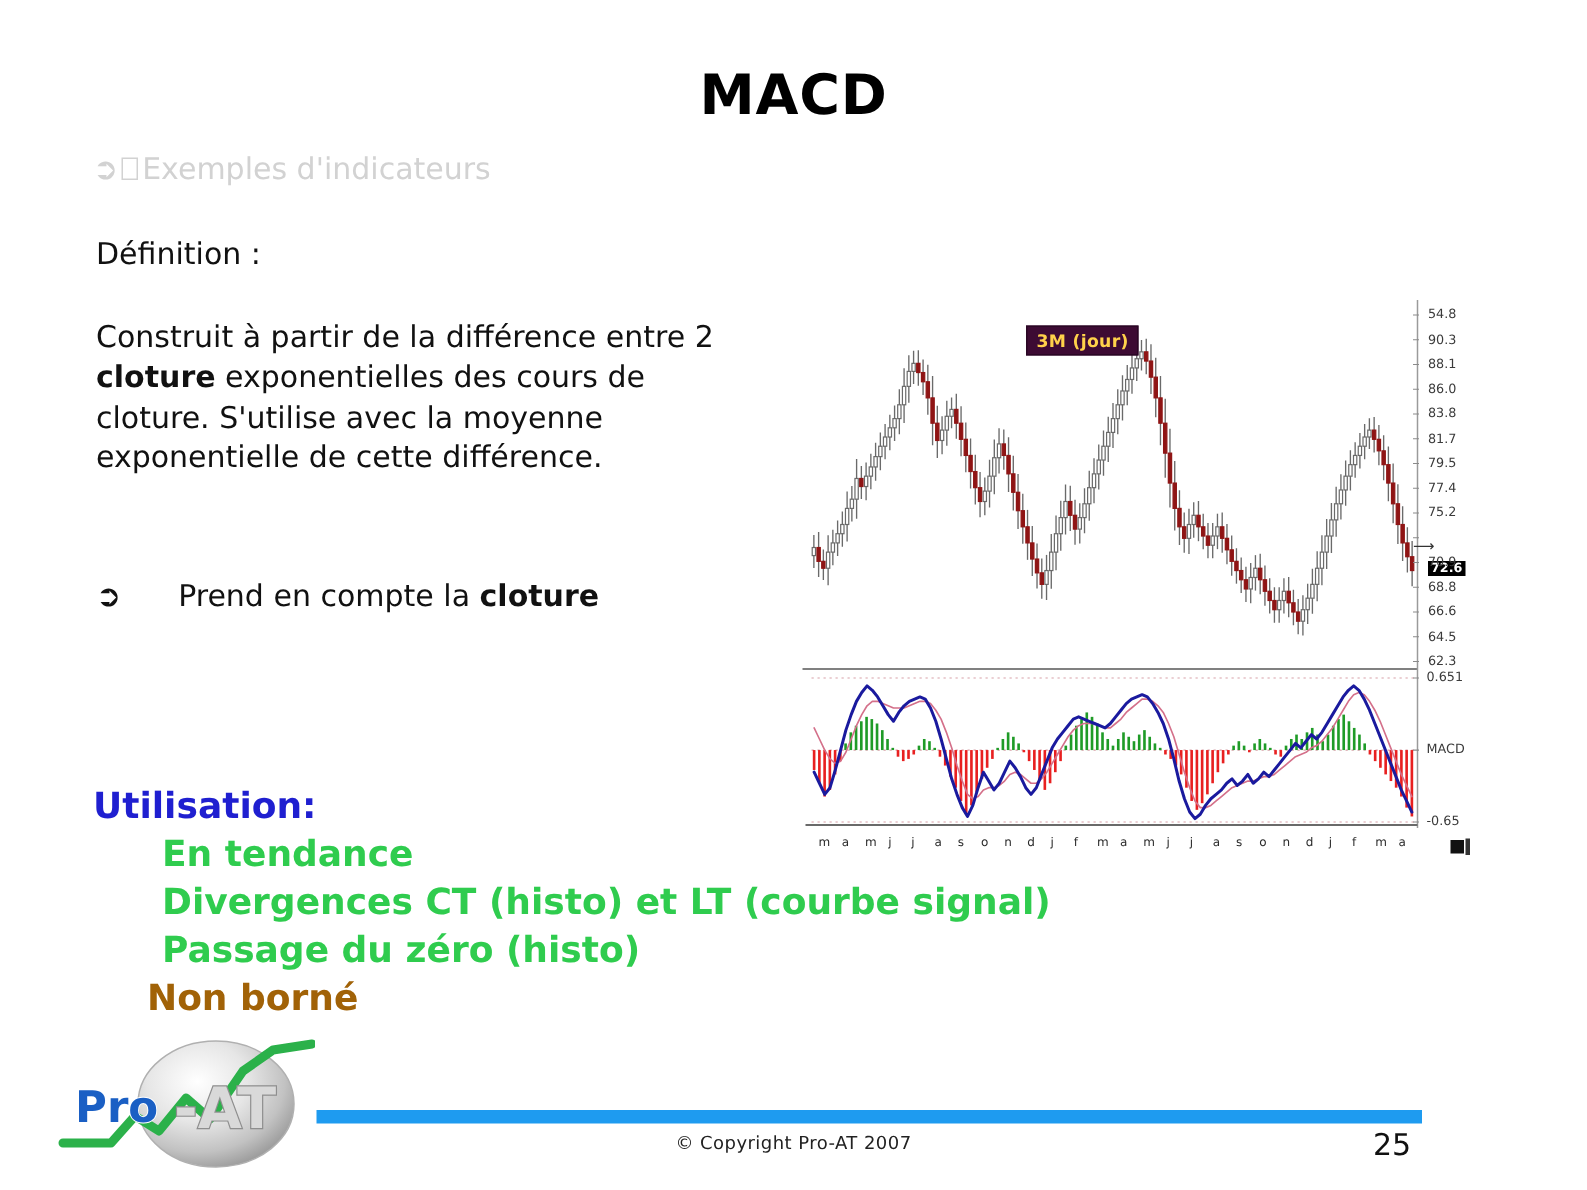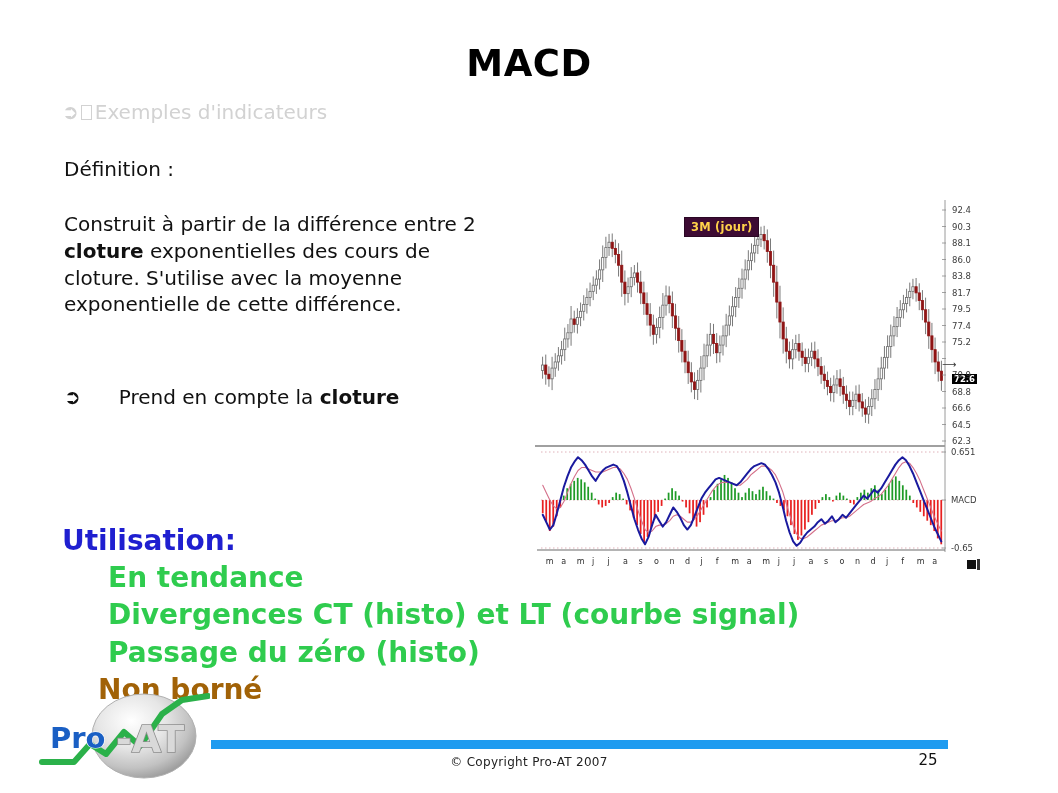--- a/index.html
+++ b/index.html
@@ -40,21 +40,21 @@
   .bullet2{
     position:absolute;left:64px;top:385px;width:460px;
     font-size:20px;color:#111;
   }
   .bullet2 .arrow{font-size:20px;margin-right:38px;}
   .bullet2 b{font-weight:bold;}
 
   
   .util{
     position:absolute;left:62px;top:522px;
-    font-size:28px;font-weight:bold;line-height:1.33;
+    font-size:24px;font-weight:bold;line-height:1.33;
   }
   .util .u-head{color:#1f1fd0;}
   .util .u-green{color:#2fcc4e;margin-left:46px;display:block;}
   .util .u-red{color:#a16207;margin-left:36px;display:block;}
 
   
   .chart{
     position:absolute;left:533px;top:196px;width:462px;height:382px;
   }
   .chart svg{display:block;}
@@ -92,21 +92,21 @@
   .footer-bar{
     position:absolute;left:211px;top:740px;width:737px;height:9px;
     background:#1e9bf0;
   }
   .copyright{
     position:absolute;left:0;top:755px;width:1058px;text-align:center;
     font-size:12px;color:#222;letter-spacing:.3px;
   }
   .pagenum{
     position:absolute;left:908px;top:751px;width:40px;text-align:center;
-    font-size:15px;color:#111;
+    font-size:20px;color:#111;
   }
   .logo{position:absolute;left:32px;top:688px;width:178px;height:92px;}
 </style>
 </head>
 <body>
 
 <div class="slide">
 
   <div class="title">MACD</div>
 
@@ -528,21 +528,21 @@
         <line x1="409" y1="228.50" x2="413" y2="228.50" stroke="#8a8a8a" stroke-width="0.8"></line>
         <line x1="409" y1="245.00" x2="413" y2="245.00" stroke="#8a8a8a" stroke-width="0.8"></line>
         <line x1="409" y1="256.00" x2="413" y2="256.00" stroke="#8a8a8a" stroke-width="0.8"></line>
         <line x1="409" y1="304.04" x2="413" y2="304.04" stroke="#8a8a8a" stroke-width="0.8"></line>
         <line x1="409" y1="352.00" x2="413" y2="352.00" stroke="#8a8a8a" stroke-width="0.8"></line>
       </svg>
     <div class="chart-badge">3M (jour)</div>
     <div class="price-pointer">⟶</div>
     <div class="corner-sq"></div>
     <div class="corner-sq2"></div>
-  <div class="axis-label" style="left: 419px; top: 9px;">92.4</div>
+  <div class="axis-label" style="left: 419px; top: 9px;">54.8</div>
       <div class="axis-label" style="left: 419px; top: 25.5px;">90.3</div>
       <div class="axis-label" style="left: 419px; top: 42px;">88.1</div>
       <div class="axis-label" style="left: 419px; top: 58.5px;">86.0</div>
       <div class="axis-label" style="left: 419px; top: 75px;">83.8</div>
       <div class="axis-label" style="left: 419px; top: 91.5px;">81.7</div>
       <div class="axis-label" style="left: 419px; top: 108px;">79.5</div>
       <div class="axis-label" style="left: 419px; top: 124.5px;">77.4</div>
       <div class="axis-label" style="left: 419px; top: 141px;">75.2</div>
       <div class="axis-label hl" style="left: 419px; top: 157.5px;">72.6</div>
       <div class="axis-label" style="left: 419px; top: 174px;">70.9</div>

